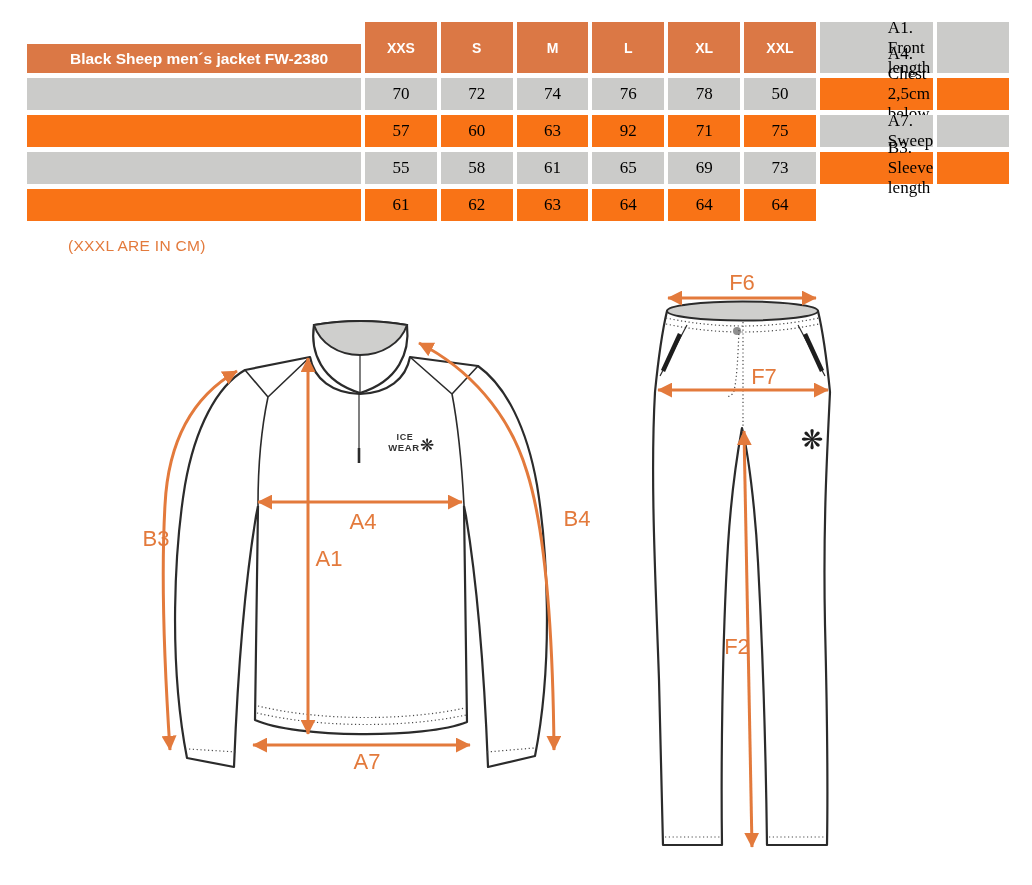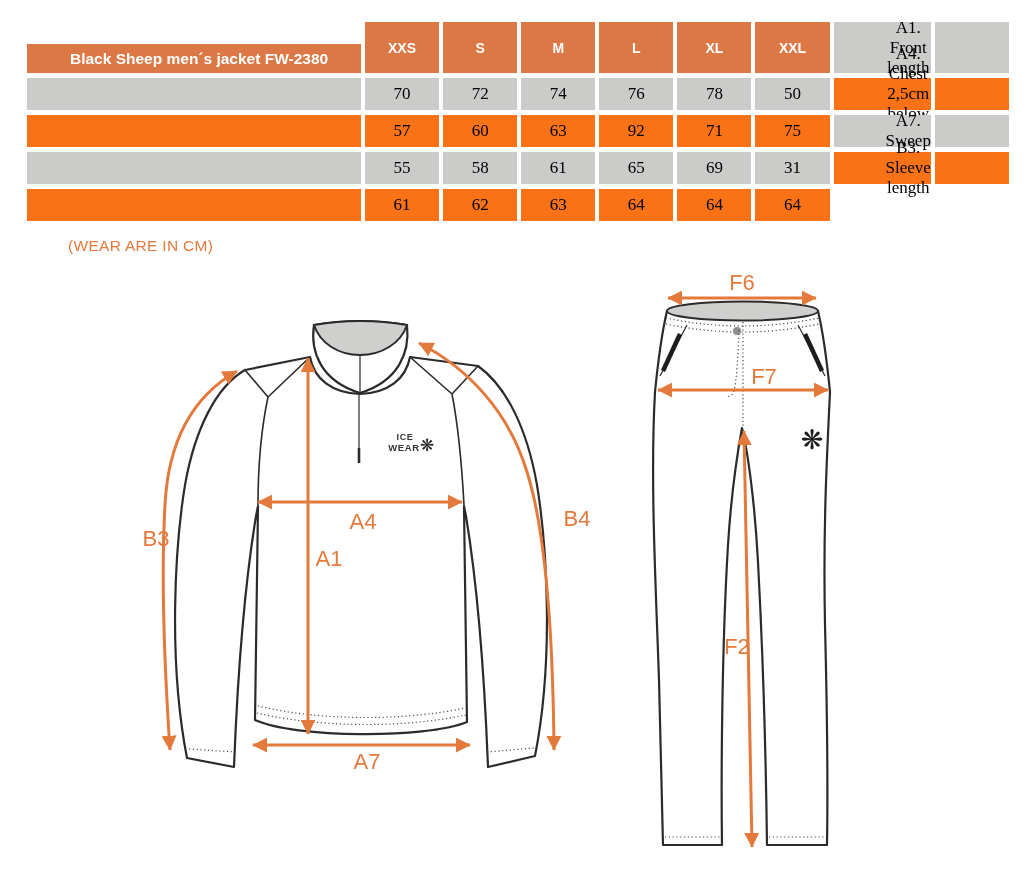--- a/index.html
+++ b/index.html
@@ -12,21 +12,21 @@
     display:grid;
     grid-template-columns:334px repeat(8,1fr);
     grid-template-rows:51px 32px 32px 32px 32px;
     column-gap:4px;row-gap:5px;
     background:#fff;
   }
   .cell{display:flex;align-items:center;justify-content:center;}
   .th{background:#DB7845;color:#fff;font-weight:bold;font-size:14px;}
   .th.title-cell{justify-content:flex-start;padding-left:43px;font-size:15.5px;margin-top:22px;}
   .td{font-family:"Liberation Serif",serif;font-size:17px;color:#000;}
-  .td.label{justify-content:flex-start;padding-left:52px;text-align:center;}
+  .td.label{justify-content:flex-start;padding-left:68px;}
   .row-dark{background:#CBCBC9;}
   .row-light{background:#f97316;}
 
   
   .note{
     position:absolute;left:68px;top:237px;
     color:#E37A3C;font-size:15.5px;font-weight:500;letter-spacing:.3px;
   }
 
   
@@ -74,34 +74,34 @@
   <div class="cell td row-light">75</div>
 
   <div class="cell td label row-dark">A7. Sweep</div>
   <div class="cell td row-dark"></div>
   <div class="cell td row-dark"></div>
   <div class="cell td row-dark">55</div>
   <div class="cell td row-dark">58</div>
   <div class="cell td row-dark">61</div>
   <div class="cell td row-dark">65</div>
   <div class="cell td row-dark">69</div>
-  <div class="cell td row-dark">31</div>
+  <div class="cell td row-dark">73</div>
 
   <div class="cell td label row-light">B3. Sleeve length</div>
   <div class="cell td row-light"></div>
   <div class="cell td row-light"></div>
   <div class="cell td row-light">61</div>
   <div class="cell td row-light">62</div>
   <div class="cell td row-light">63</div>
   <div class="cell td row-light">64</div>
   <div class="cell td row-light">64</div>
   <div class="cell td row-light">64</div>
 </div>
 
-<div class="note">(WEAR ARE IN CM)</div>
+<div class="note">(XXXL ARE IN CM)</div>
 
 <svg class="diagram-svg" width="1032" height="885" viewBox="0 0 1032 885">
   <defs>
     <marker id="ah" viewBox="0 0 10 10" refX="9.5" refY="5" markerWidth="5" markerHeight="5" orient="auto-start-reverse">
       <path d="M0,0 L10,5 L0,10 Z" fill="#E37A3C"></path>
     </marker>
   </defs>
 
   <g>
 

